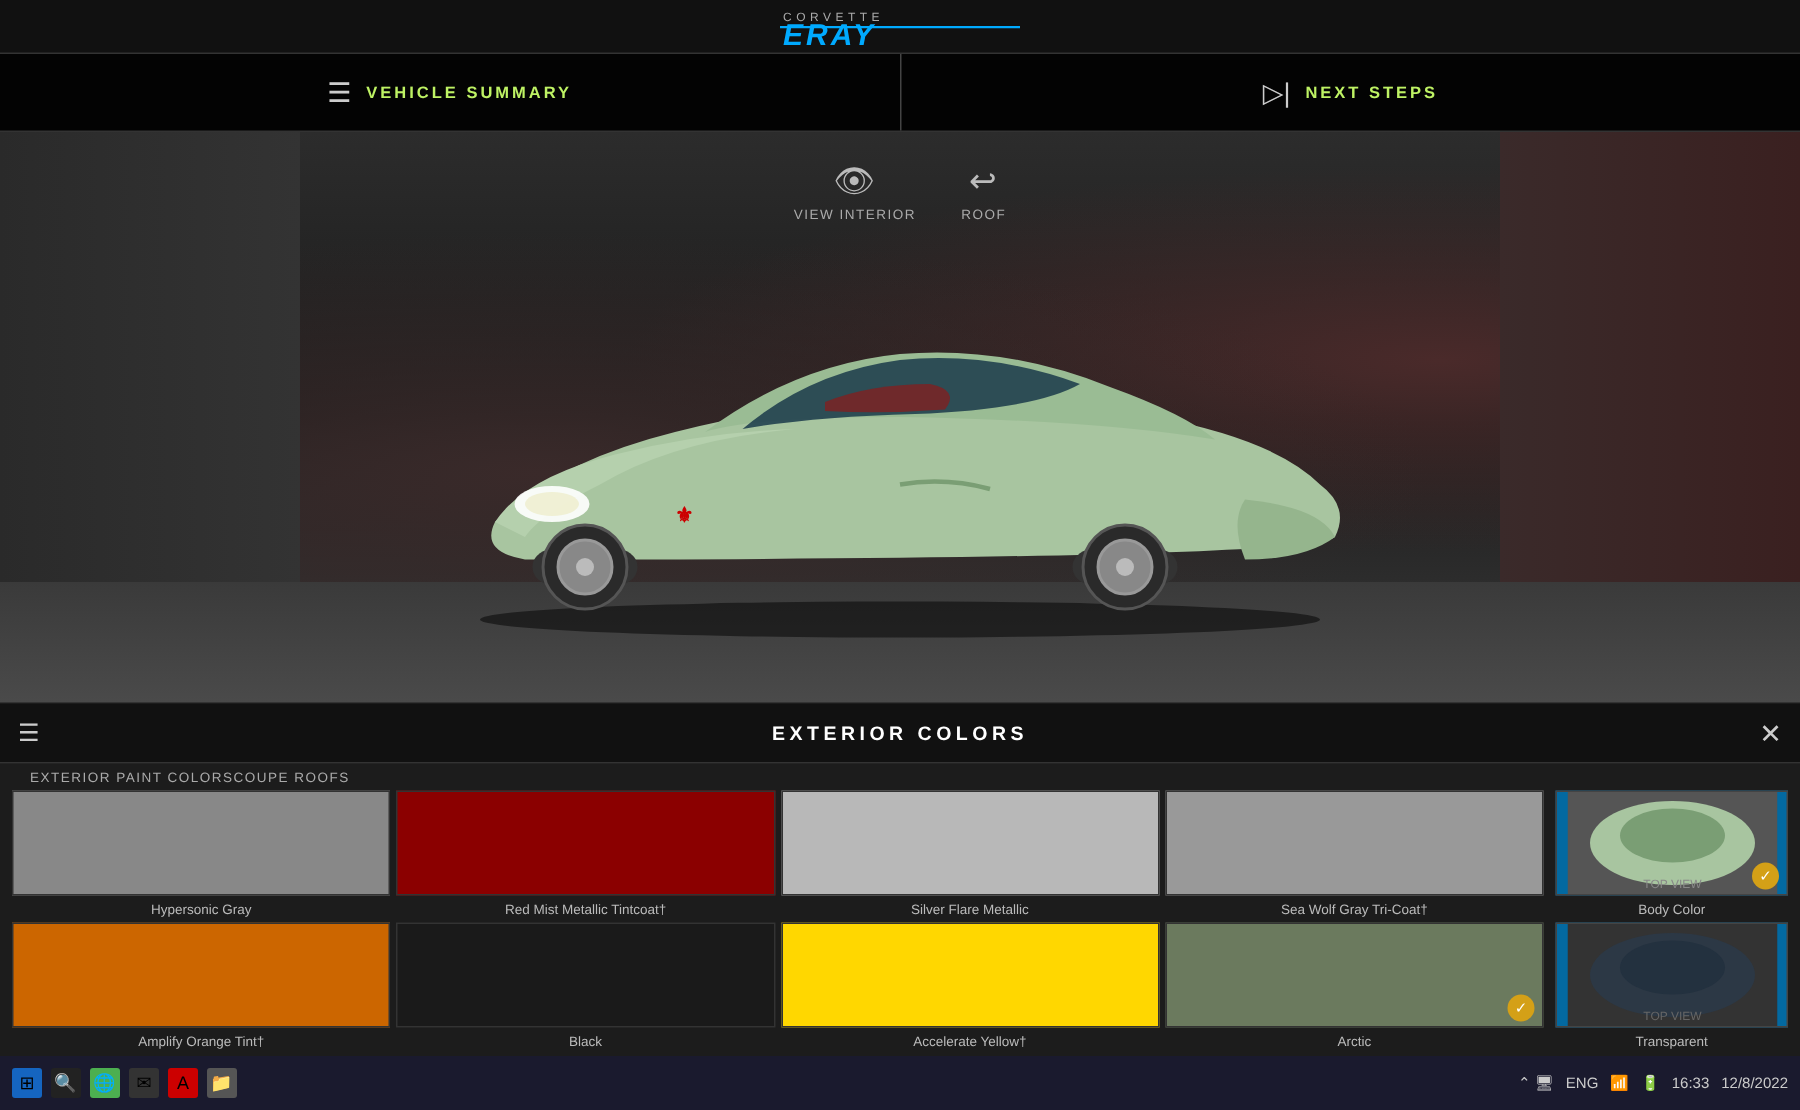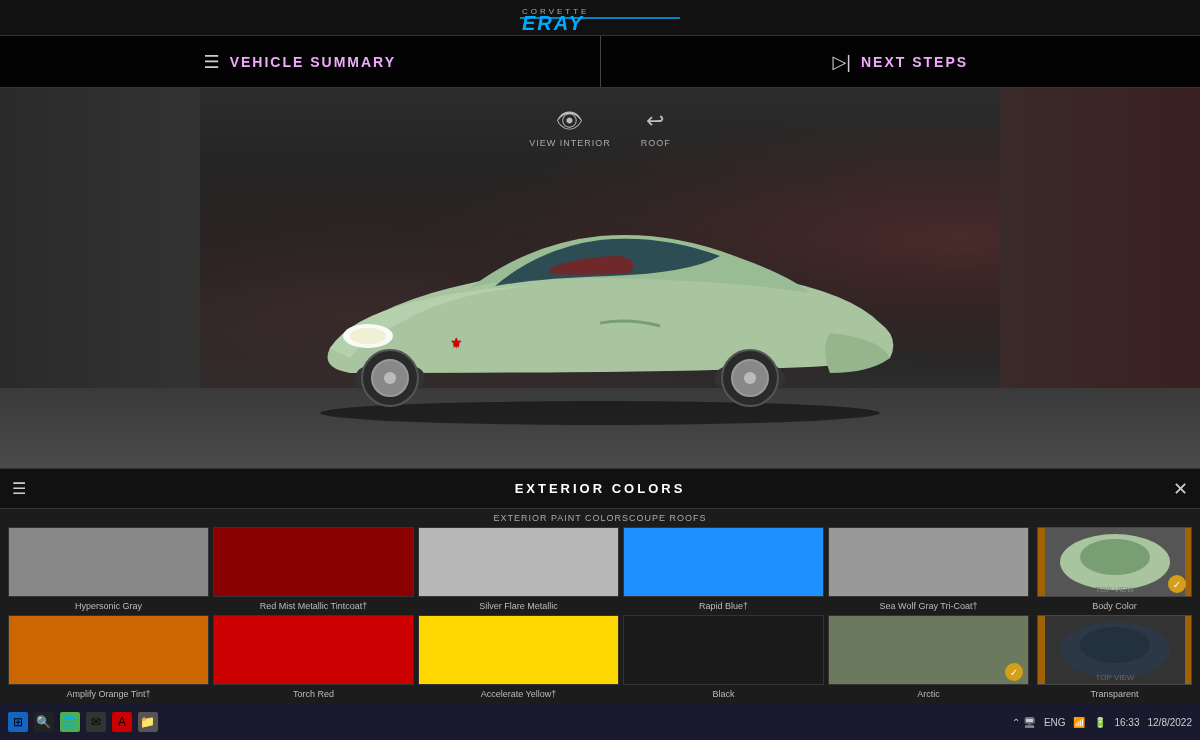--- a/index.html
+++ b/index.html
@@ -17,21 +17,21 @@
       display: flex; align-items: center; border-bottom: 1px solid #333;
     }
     .nav-left {
       flex: 1; display: flex; align-items: center; justify-content: center; cursor: pointer;
       border-right: 1px solid #444; height: 100%;
     }
     .nav-right {
       flex: 1; display: flex; align-items: center; justify-content: center; cursor: pointer; height: 100%;
     }
     .nav-label {
-      color: #f0abfc; font-size: 14px; font-weight: bold; letter-spacing: 2px; margin-left: 10px;
+      color: #bef264; font-size: 11px; font-weight: bold; letter-spacing: 2px; margin-left: 10px;
     }
     .nav-icon { color: #ccc; font-size: 18px; }
 
     
     .car-viewer {
       width: 100%; height: 380px; background: linear-gradient(to bottom, #2a2a2a 0%, #1a1a1a 40%, #3a3a3a 100%);
       position: relative; overflow: hidden;
     }
     .car-bg {
       position: absolute; inset: 0;
@@ -57,21 +57,21 @@
     }
     .panel-title-bar {
       width: 100%; height: 40px; background: #111; display: flex; align-items: center; justify-content: center;
       position: relative; border-bottom: 1px solid #333;
     }
     .panel-title { color: white; font-size: 13px; letter-spacing: 3px; font-weight: bold; }
     .panel-menu-icon { position: absolute; left: 12px; color: #ccc; font-size: 16px; cursor: pointer; }
     .panel-close { position: absolute; right: 12px; color: #ccc; font-size: 18px; cursor: pointer; }
 
     .section-labels {
-      display: flex; justify-content: center; padding: 4px 8px;
+      display: flex; justify-content: flex-start; padding: 4px 20px;
     }
     .section-label { color: #aaa; font-size: 9px; letter-spacing: 1px; }
 
     
     .colors-area {
       display: flex; padding: 0 8px 0 8px;
     }
     .exterior-colors { flex: 1; }
     .roof-colors { width: 155px; margin-left: 8px; }
 
@@ -92,21 +92,21 @@
       position: absolute; top: 48px; right: 6px;
       width: 18px; height: 18px; background: #d4a017; border-radius: 50%;
       display: flex; align-items: center; justify-content: center; color: white; font-size: 10px;
     }
 
     
     .roof-cell {
       width: 100%; cursor: pointer; position: relative; margin-bottom: 0;
     }
     .roof-swatch {
-      width: 100%; height: 70px; background: #a16207; border: 1px solid #444; overflow: hidden;
+      width: 100%; height: 70px; background: #0369a1; border: 1px solid #444; overflow: hidden;
       display: flex; align-items: center; justify-content: center;
     }
     .roof-name { color: #bbb; font-size: 9px; text-align: center; padding: 4px 2px; }
     .roof-check {
       position: absolute; top: 48px; right: 6px;
       width: 18px; height: 18px; background: #d4a017; border-radius: 50%;
       display: flex; align-items: center; justify-content: center; color: white; font-size: 10px;
     }
 
     
@@ -260,45 +260,37 @@
           </div>
           <div class="color-cell">
             <div class="color-swatch" style="background: rgb(139, 0, 0);"></div>
             <div class="color-name">Red Mist Metallic Tintcoat†</div>
           </div>
           <div class="color-cell">
             <div class="color-swatch" style="background: rgb(184, 184, 184);"></div>
             <div class="color-name">Silver Flare Metallic</div>
           </div>
           <div class="color-cell">
-            <div class="color-swatch" style="background: rgb(30, 144, 255);"></div>
-            <div class="color-name">Rapid Blue†</div>
-          </div>
-          <div class="color-cell">
             <div class="color-swatch" style="background: rgb(153, 153, 153);"></div>
             <div class="color-name">Sea Wolf Gray Tri-Coat†</div>
           </div>
         </div>
 
       <div class="color-row" id="color-row-2" style="margin-top:0;">
           <div class="color-cell">
             <div class="color-swatch" style="background: rgb(204, 102, 0);"></div>
             <div class="color-name">Amplify Orange Tint†</div>
           </div>
           <div class="color-cell">
-            <div class="color-swatch" style="background: rgb(204, 0, 0);"></div>
-            <div class="color-name">Torch Red</div>
+            <div class="color-swatch" style="background: rgb(26, 26, 26);"></div>
+            <div class="color-name">Black</div>
           </div>
           <div class="color-cell">
             <div class="color-swatch" style="background: rgb(255, 215, 0);"></div>
             <div class="color-name">Accelerate Yellow†</div>
-          </div>
-          <div class="color-cell">
-            <div class="color-swatch" style="background: rgb(26, 26, 26);"></div>
-            <div class="color-name">Black</div>
           </div>
           <div class="color-cell">
             <div class="color-swatch" style="background: rgb(107, 122, 94);"></div>
             <div class="color-check">✓</div>
             <div class="color-name">Arctic</div>
           </div>
         </div>
     </div>
 
     <div class="roof-colors" id="roof-colors">

